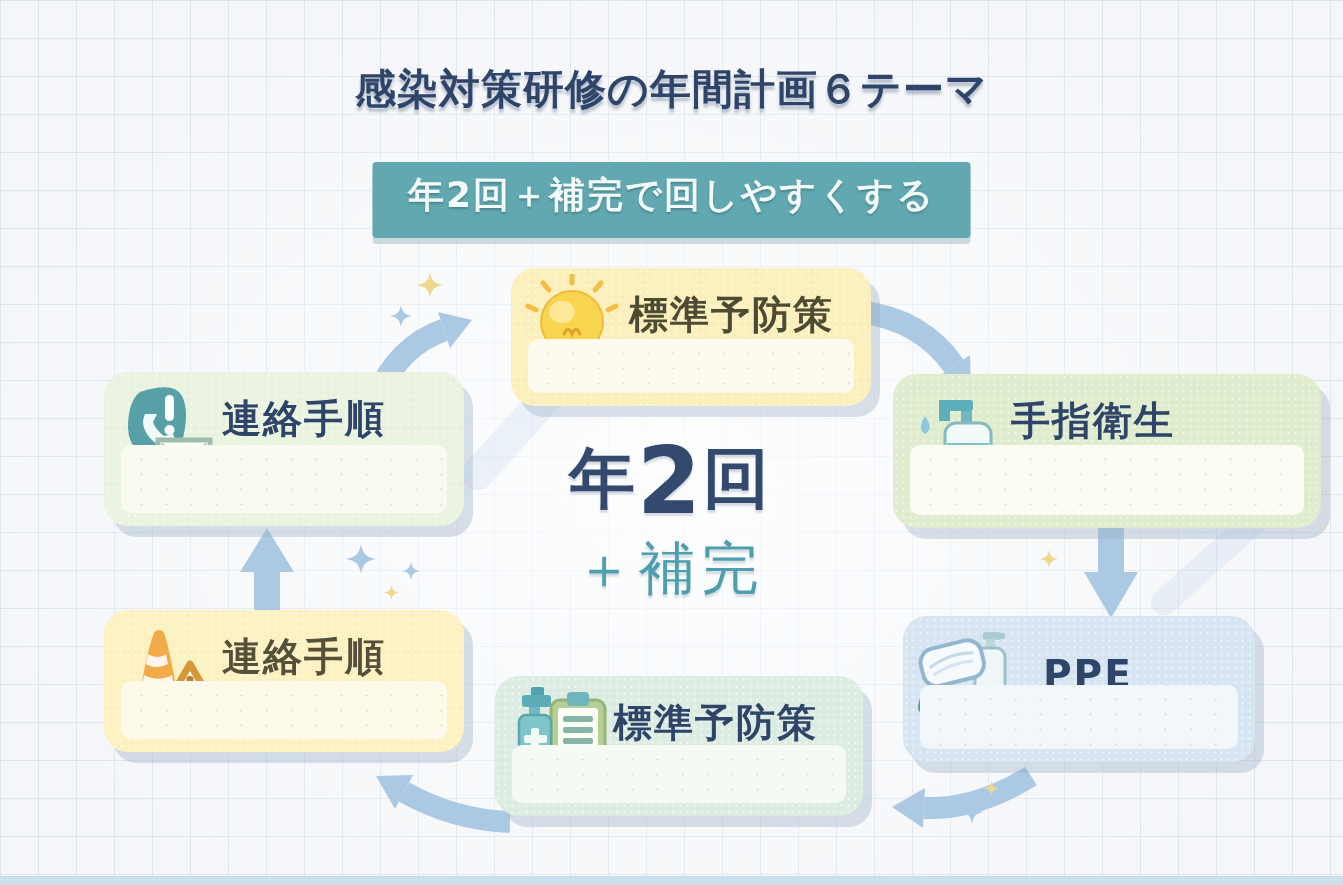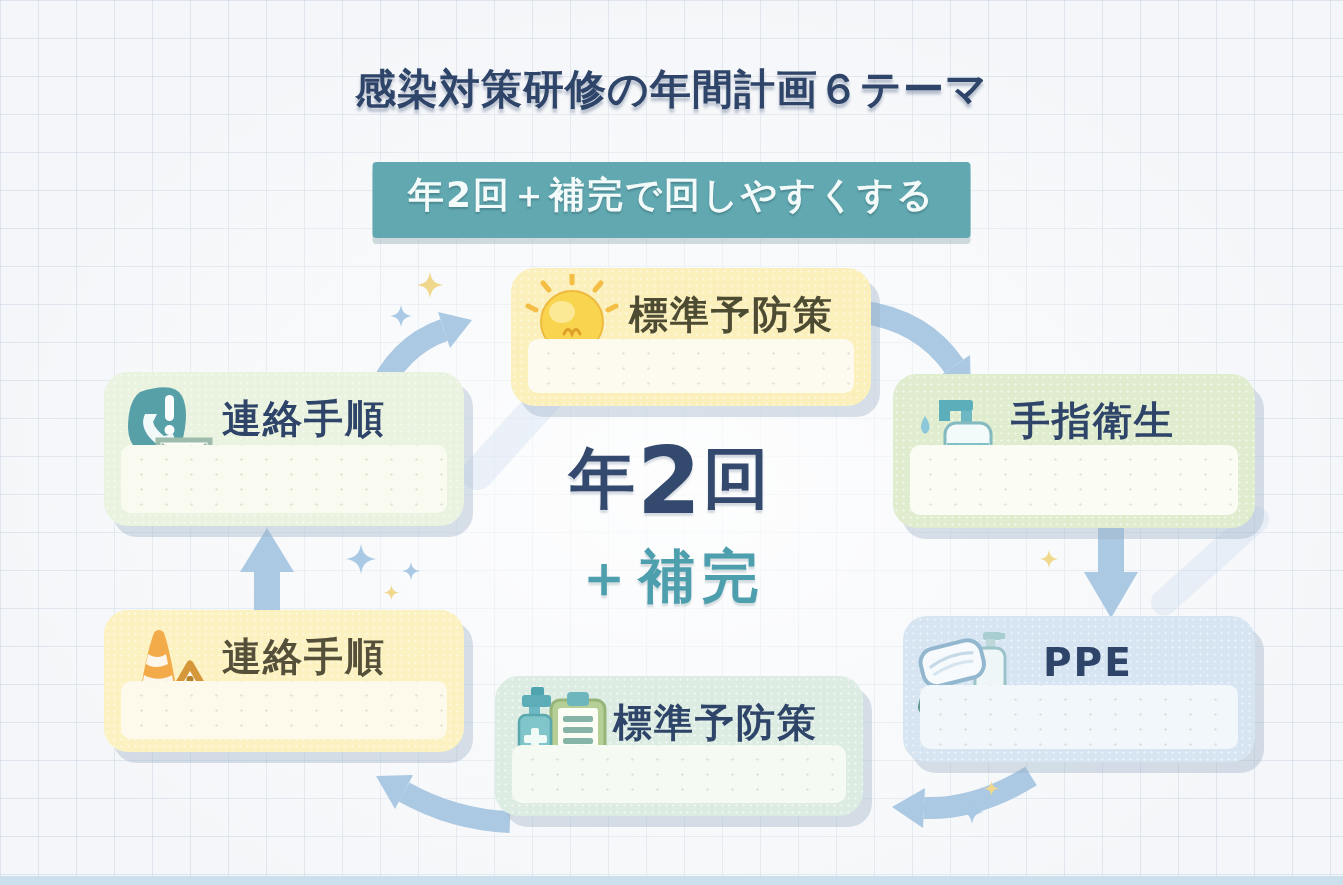--- a/index.html
+++ b/index.html
@@ -55,48 +55,48 @@
     position:absolute; left:118px; top:20px;
     font-size:39px; font-weight:800; letter-spacing:2px; color:#2e4468;
   }
   .node-icon{ position:absolute; display:block; }
 
   .node-1{ left:511px; top:268px; width:360px; height:138px; background-color:#fbf0bc; }
   .node-1 .node-panel{ background-color:#fdfbf0; height:54px; }
   .node-1 .node-label{ color:#4e4b33; }
   .node-1 .node-icon{ left:14px; top:6px; }
 
-  .node-2{ left:893px; top:374px; width:362px; height:154px; background-color:#dfecce; }
+  .node-2{ left:893px; top:374px; width:428px; height:154px; background-color:#dfecce; }
   .node-2 .node-panel{ background-color:#fbfdf4; height:70px; }
   .node-2 .node-icon{ left:20px; top:12px; }
 
   .node-3{ left:903px; top:616px; width:352px; height:146px; background-color:#d6e5f1; }
   .node-3 .node-panel{ background-color:#f1f7fb; height:64px; }
-  .node-3 .node-label{ left:140px; top:24px; }
+  .node-3 .node-label{ left:140px; top:36px; }
   .node-3 .node-icon{ left:10px; top:10px; }
 
   .node-4{ left:495px; top:676px; width:368px; height:140px; background-color:#dcece2; }
   .node-4 .node-panel{ background-color:#f5faf3; height:58px; }
   .node-4 .node-icon{ left:16px; top:8px; }
 
   .node-5{ left:104px; top:610px; width:360px; height:142px; background-color:#fcf1c0; }
   .node-5 .node-panel{ background-color:#fdfaec; height:58px; }
   .node-5 .node-label{ color:#55503a; }
   .node-5 .node-icon{ left:14px; top:8px; }
 
   .node-6{ left:104px; top:372px; width:360px; height:154px; background-color:#eaf3e0; }
   .node-6 .node-panel{ background-color:#f9fbf1; height:68px; }
   .node-6 .node-icon{ left:12px; top:12px; }
 
   
   .center-highlight{ position:absolute; left:495px; top:436px; width:350px; text-align:center; z-index:5; }
   .center-line1{ font-weight:700; color:#33496d; line-height:1; text-shadow:0 3px 2px rgba(120,135,160,.3); }
   .center-line1 .kanji{ font-size:66px; vertical-align:12px; letter-spacing:2px; }
   .center-line1 .count{ font-size:92px; letter-spacing:2px; }
-  .center-line2{ margin-top:20px; font-size:57px; font-weight:700; color:#4e9fae; letter-spacing:6px; line-height:1; text-shadow:0 3px 2px rgba(120,150,160,.3); }
+  .center-line2{ margin-top:12px; font-size:57px; font-weight:400; color:#4e9fae; letter-spacing:6px; line-height:1; text-shadow:0 3px 2px rgba(120,150,160,.3); }
 
   
   .arrow{ position:absolute; z-index:3; }
   .arrow path{ stroke:#abc9e3; fill:none; }
   .arrow polygon{ fill:#abc9e3; }
   .sparkle{ position:absolute; z-index:6; }
   .swoosh{ position:absolute; background:rgba(173,202,228,.20); border-radius:20px; z-index:2; }
   .swoosh-1{ left:432px; top:392px; width:210px; height:32px; transform:rotate(-48deg); }
   .swoosh-2{ left:1135px; top:548px; width:150px; height:26px; transform:rotate(-42deg); }
 </style>

